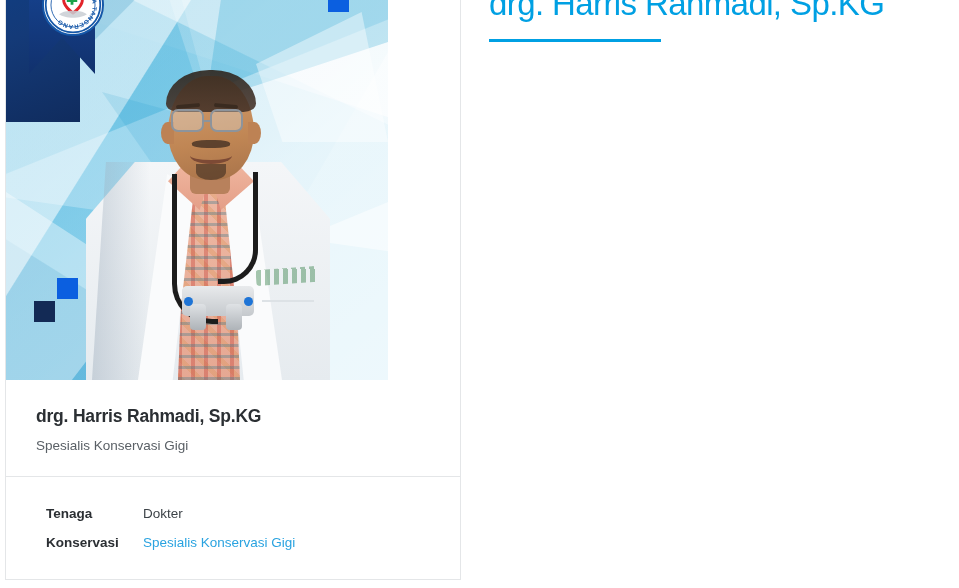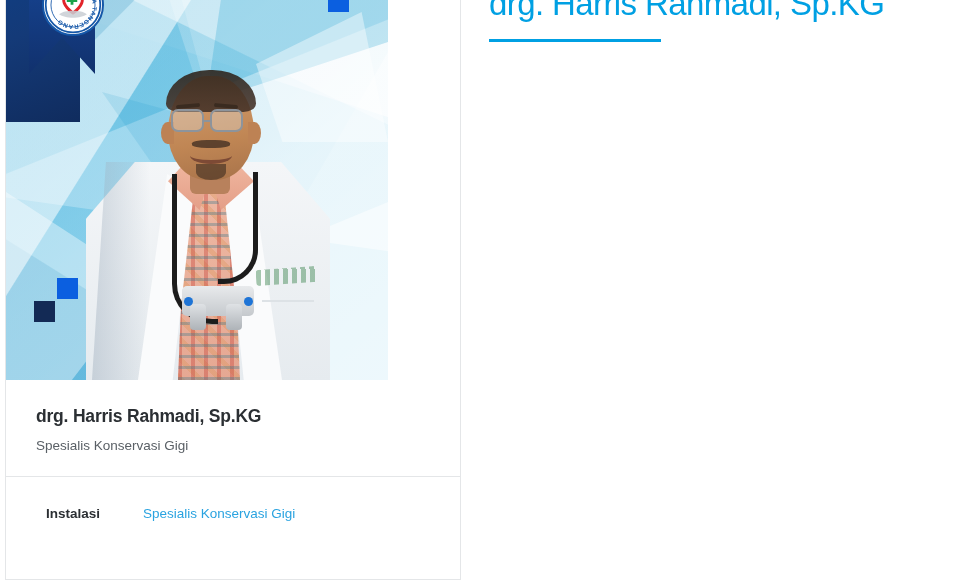--- a/index.html
+++ b/index.html
@@ -374,21 +374,25 @@
 
     <div class="card-ident">
       <div class="card-name">drg. Harris Rahmadi, Sp.KG</div>
       <div class="card-sub">Spesialis Konservasi Gigi</div>
     </div>
 
     <div class="card-divider"></div>
 
     <div class="detail-table">
       <div class="detail-row">
-        <div class="detail-label">Instalasi</div>
+        <div class="detail-label">Tenaga</div>
+        <div class="detail-value">Dokter</div>
+      </div>
+      <div class="detail-row">
+        <div class="detail-label">Konservasi</div>
         <div class="detail-value link">Spesialis Konservasi Gigi</div>
       </div>
     </div>
 
   </div>
 
   <div class="page-head">
     <h1 class="page-title">drg. Harris Rahmadi, Sp.KG</h1>
     <div class="title-rule"></div>
   </div>

